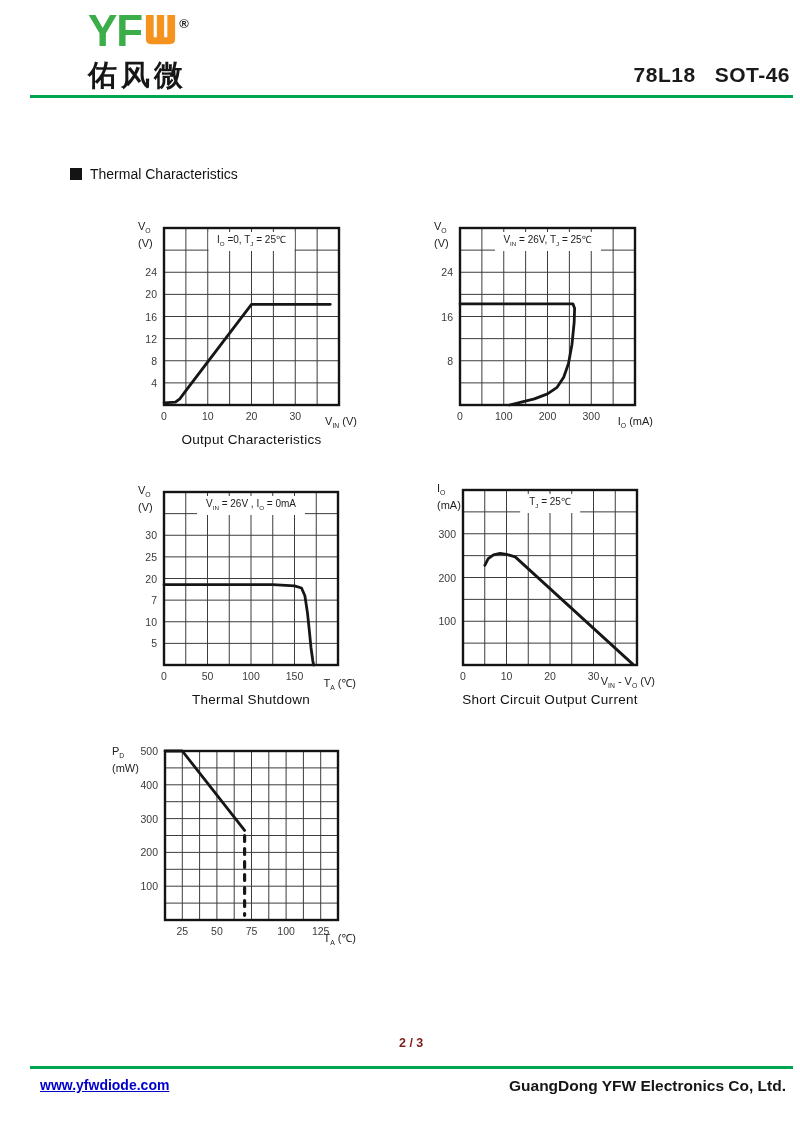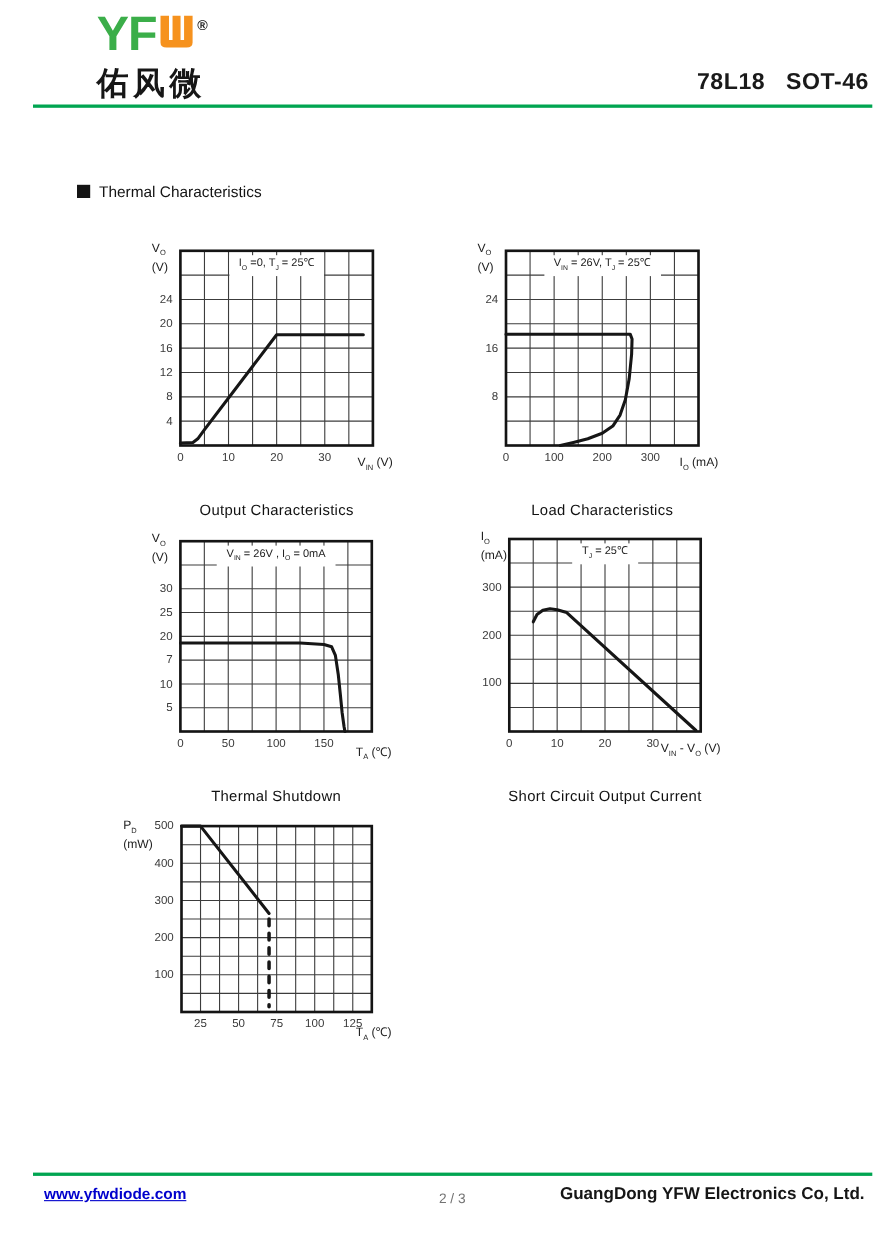--- a/index.html
+++ b/index.html
@@ -30,27 +30,27 @@
   #chart5{left:110px;top:741px;width:284px;height:246px;}
   svg.canvas{position:absolute;left:0;top:0;}
   .gridline{stroke:#3c3c3c;stroke-width:1;}
   .frame{fill:none;stroke:#141414;stroke-width:2.4;}
   .curve{fill:none;stroke:#161616;stroke-width:2.8;stroke-linejoin:round;stroke-linecap:round;}
   .curve.dashed{stroke-dasharray:6 7;stroke-width:3.2;}
   .ylabel{position:absolute;left:8px;top:2px;font-size:11px;color:#222;line-height:13px;}
   #chart5 .ylabel{left:2px;top:4px;}
   .xlabel{position:absolute;left:0;text-align:right;font-size:11px;color:#222;white-space:nowrap;}
   .annotation{position:absolute;transform:translateX(-50%);background:#ffffff;font-size:10px;color:#222;padding:1px 9px;white-space:nowrap;line-height:13px;}
-  .chart-title{position:absolute;width:260px;text-align:center;font-size:13.5px;color:#111;letter-spacing:0.3px;white-space:nowrap;margin-top:24px;}
+  .chart-title{position:absolute;width:260px;text-align:center;font-size:13.5px;color:#111;letter-spacing:0.3px;white-space:nowrap;}
   .ytick{position:absolute;left:0;text-align:right;font-size:10.5px;color:#3a3a3a;}
   .xtick{position:absolute;width:32px;text-align:center;font-size:10.5px;color:#3a3a3a;}
   sub{font-size:0.62em;}
   
   .site-link{position:absolute;left:40px;top:1077px;font-size:14px;font-weight:bold;color:#0000cc;text-decoration:underline;}
-  .page-num{position:absolute;left:399px;top:1083px;font-size:12.5px;font-weight:normal;color:#737373;white-space:pre;}
+  .page-num{position:absolute;left:399px;top:1036px;font-size:12.5px;font-weight:bold;color:#7f1d1d;white-space:pre;}
   .company{position:absolute;right:14px;top:1077px;font-size:15.5px;font-weight:bold;color:#161616;}
 </style>
 </head>
 <body>
 
 <div>
   <div class="logo">
     <div class="logo-row">
       <span class="logo-yf">YF</span><svg class="logo-w" width="33" height="31" viewBox="0 0 36 34">
           <path fill="#f6921e" d="M2,0 H10.5 V24.5 H14 V0 H22 V24.5 H25.5 V0 H34 V27 Q34,32 28,32 H8 Q2,32 2,27 Z"></path>
@@ -116,21 +116,20 @@
       <line class="gridline" x1="34" y1="98.5" x2="209" y2="98.5"></line>
       <line class="gridline" x1="34" y1="76.375" x2="209" y2="76.375"></line>
       <line class="gridline" x1="34" y1="54.25" x2="209" y2="54.25"></line>
       <line class="gridline" x1="34" y1="32.125" x2="209" y2="32.125"></line>
       <rect class="frame" x="34" y="10" width="175" height="177"></rect>
       <polyline class="curve solid" points="34.0,85.8 146.9,85.8 148.6,90.2 148.2,104.0 146.0,126.2 142.5,145.5 137.7,159.3 131.1,169.3 121.5,175.9 108.4,180.9 95.3,184.2 83.4,187.0"></polyline>
     </svg>
   <div class="annotation" style="left: 121.5px; top: 14px;">V<sub>IN</sub> = 26V, T<sub>J</sub> = 25℃</div>
   <div class="ylabel">V<sub>O</sub><br>(V)</div>
   <div class="xlabel" style="top: 197px; width: 227px;">I<sub>O</sub> (mA)</div>
-  <div class="chart-title" style="left: -8.5px; top: 214px;">Load Characteristics</div>
 <div class="ytick" style="width: 27px; top: 136.75px;">8</div>
     <div class="ytick" style="width: 27px; top: 92.5px;">16</div>
     <div class="ytick" style="width: 27px; top: 48.25px;">24</div>
     <div class="xtick" style="left: 18px; top: 192px;">0</div>
     <div class="xtick" style="left: 61.75px; top: 192px;">100</div>
     <div class="xtick" style="left: 105.5px; top: 192px;">200</div>
     <div class="xtick" style="left: 149.25px; top: 192px;">300</div>
   </div>
 
 <div class="chart" id="chart3">

